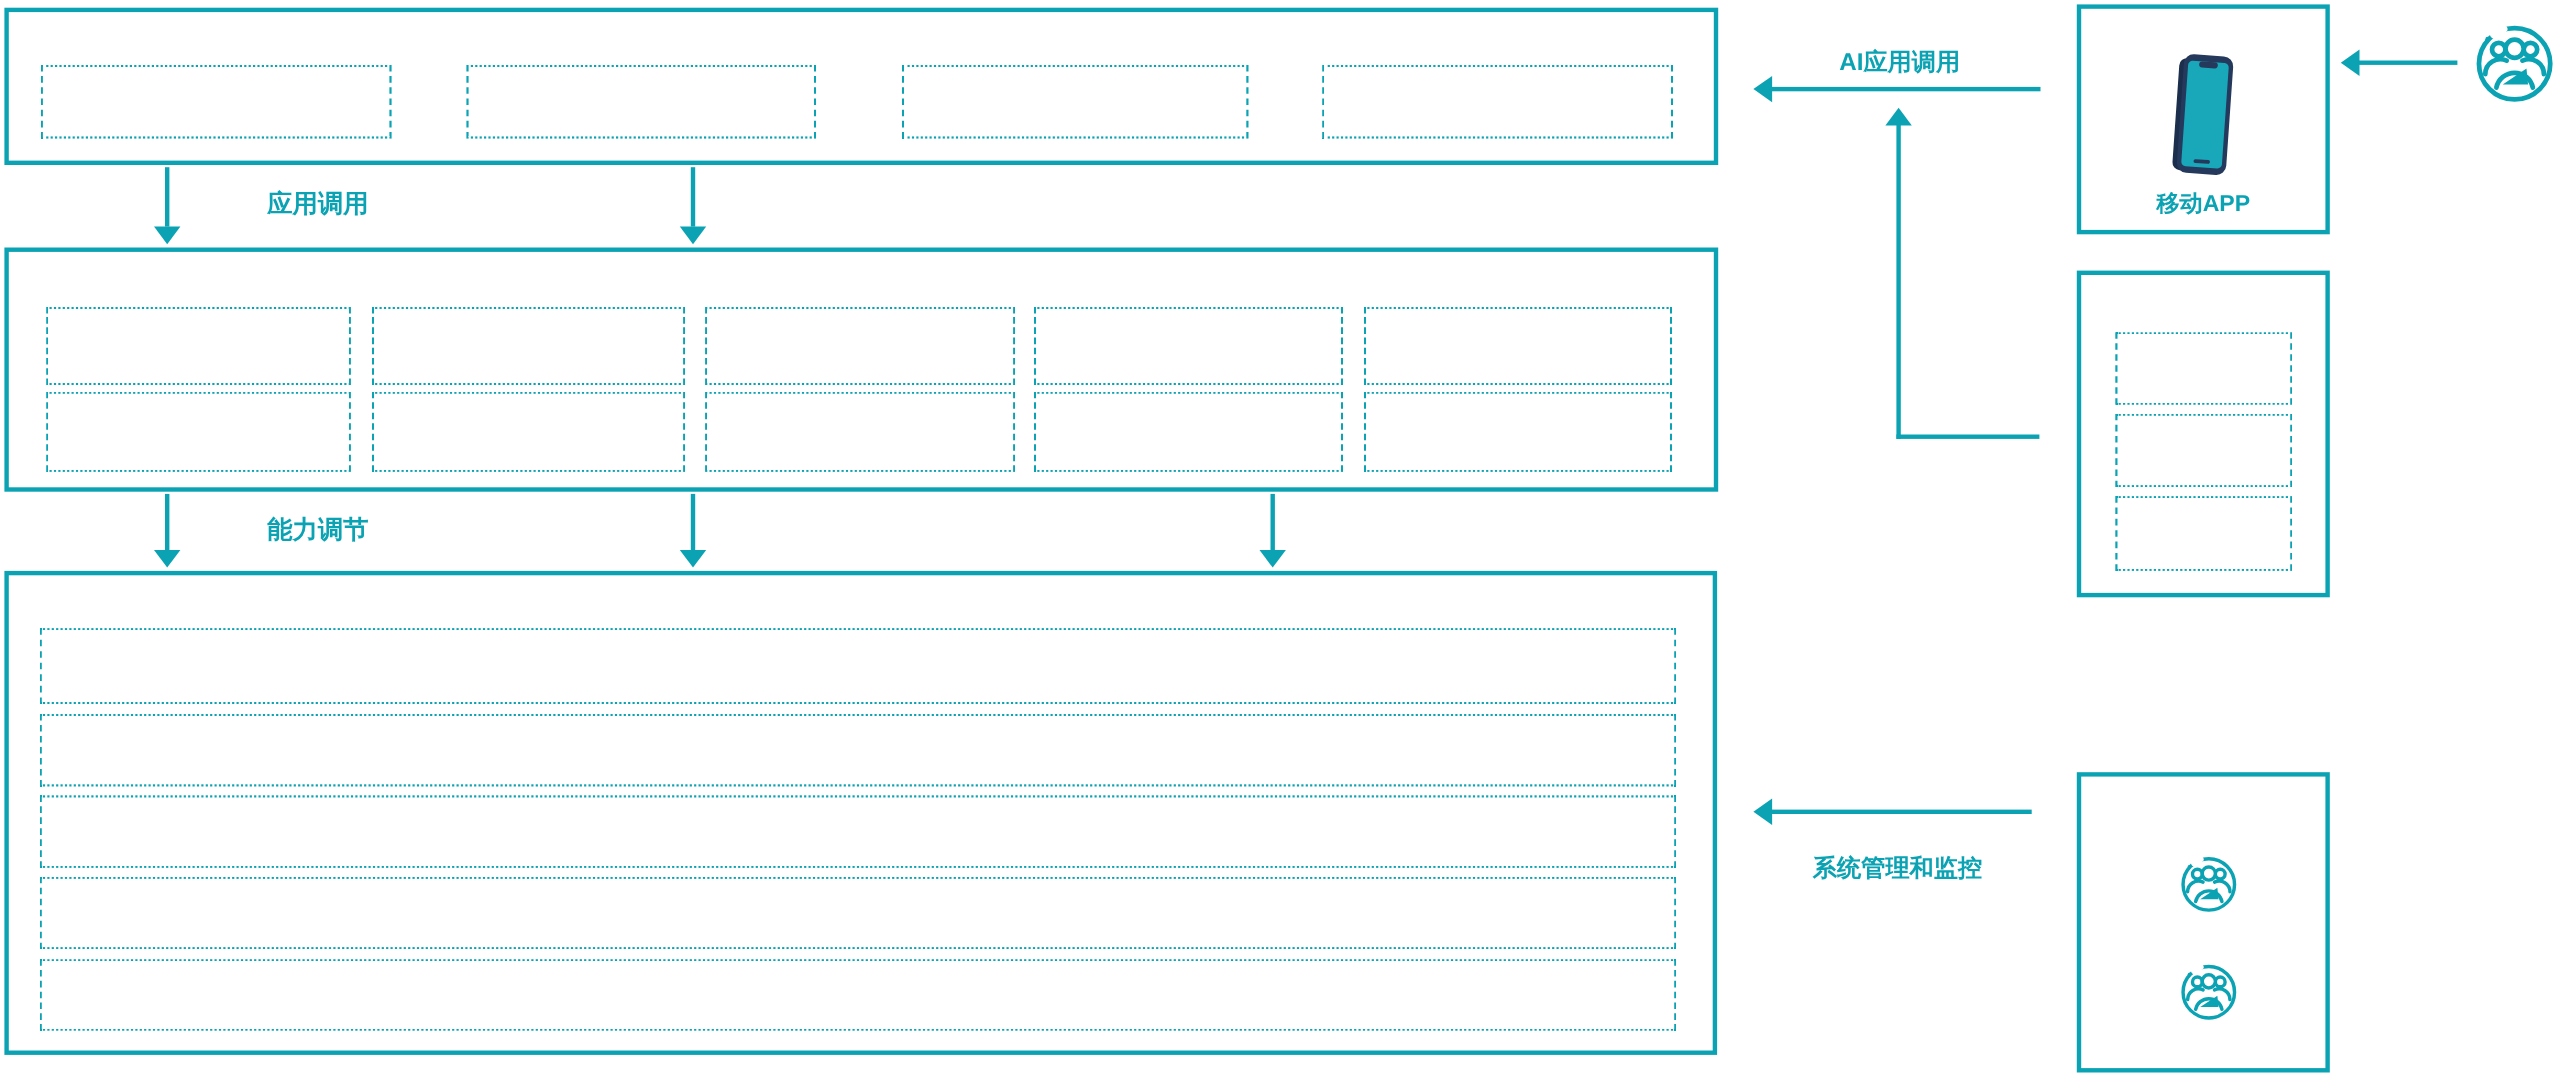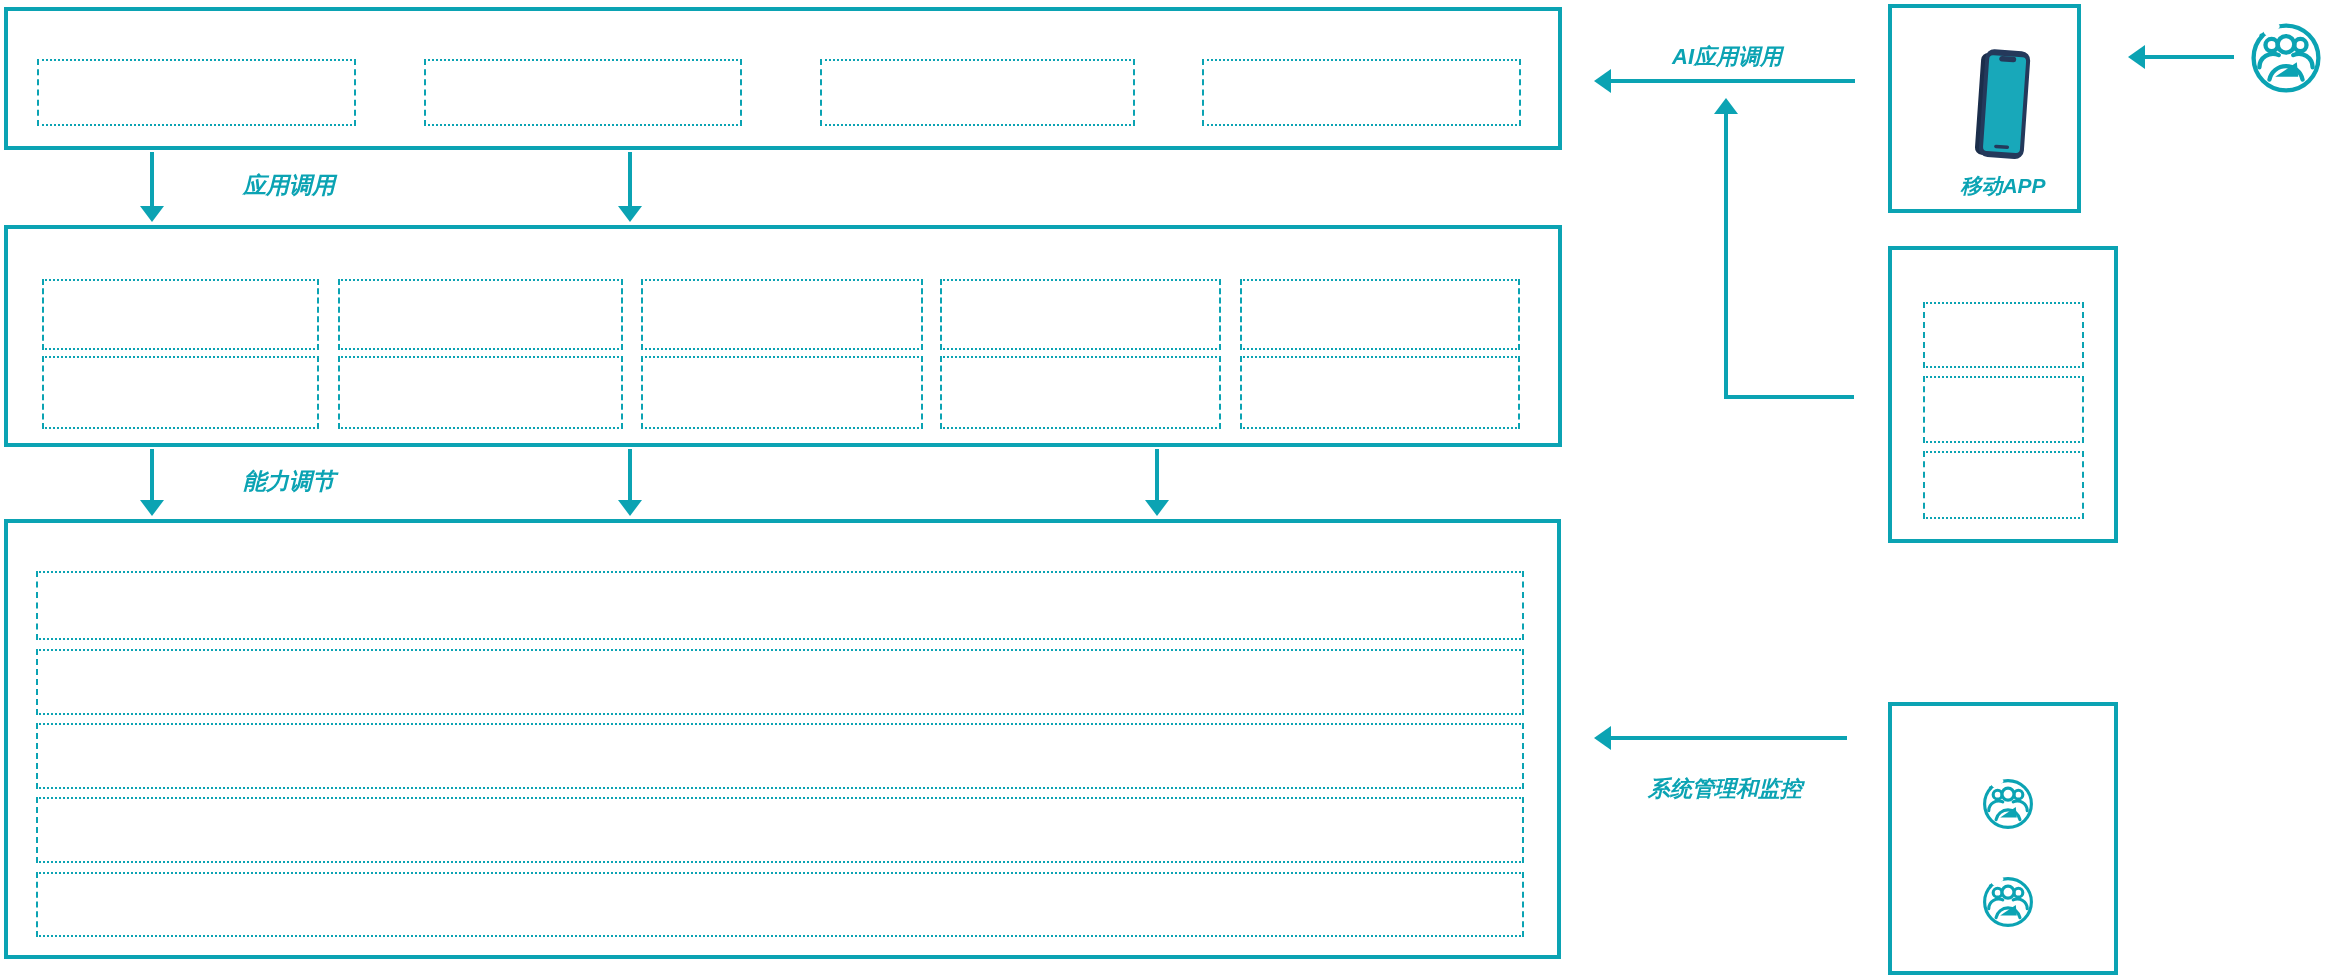--- a/index.html
+++ b/index.html
@@ -18,21 +18,21 @@
   }
   .solid{position:absolute;border:4px solid var(--accent);box-sizing:border-box;background:transparent;}
   .ph{position:absolute;border:2px solid var(--accent);border-style:dotted dashed;box-sizing:border-box;background:transparent;}
   .vline,.hline{position:absolute;background:var(--accent);}
   .vline{width:4px;}
   .hline{height:4px;}
   .tri{position:absolute;width:0;height:0;}
   .tri-down{border-left:12px solid transparent;border-right:12px solid transparent;border-top:16px solid var(--accent);}
   .tri-up{border-left:12px solid transparent;border-right:12px solid transparent;border-bottom:16px solid var(--accent);}
   .tri-left{border-top:12px solid transparent;border-bottom:12px solid transparent;border-right:17px solid var(--accent);}
-  .lbl{position:absolute;font-weight:700;color:var(--accent);white-space:nowrap;font-size:23px;line-height:1.15;font-style:italic;}
+  .lbl{position:absolute;font-weight:700;color:var(--accent);white-space:nowrap;font-size:23px;line-height:1.15;}
   .lbl.small{font-size:22px;}
   .lbl.center{text-align:center;}
   .icon{position:absolute;color:var(--accent);}
   svg{display:block;}
 </style>
 </head>
 <body>
 
 <div class="canvas">
 
@@ -97,21 +97,21 @@
   <div class="lbl small" style="left:1672px;top:44px">AI应用调用</div>
 
   <div class="tri tri-up" style="left:1714px;top:98px"></div>
   <div class="vline" style="left:1724px;top:113px;height:286px"></div>
   <div class="hline" style="left:1724px;top:395px;width:130px"></div>
 
   <div class="tri tri-left" style="left:1594px;top:726px"></div>
   <div class="hline" style="left:1610px;top:736px;width:237px"></div>
   <div class="lbl small" style="left:1648px;top:776px">系统管理和监控</div>
 
-  <div class="solid" style="left:1888px;top:4px;width:193px;height:209px">
+  <div class="solid" style="left:1888px;top:4px;width:230px;height:209px">
     <svg class="icon" style="position:absolute;left:79px;top:40px" width="62" height="114" viewBox="0 0 62 114">
       <g transform="rotate(4 31 57)">
         <rect x="7" y="6" width="16" height="102" rx="7" fill="var(--phone-side)"></rect>
         <rect x="11" y="2" width="45" height="108" rx="9" fill="var(--phone-frame)"></rect>
         <rect x="15" y="8" width="37" height="96" rx="4" fill="var(--phone-screen)"></rect>
         <rect x="25" y="8" width="17" height="5.5" rx="2.75" fill="var(--phone-frame)"></rect>
         <rect x="26" y="97" width="15" height="3.5" rx="1.75" fill="var(--phone-frame)"></rect>
       </g>
     </svg>
     <div class="lbl center" style="left:0;top:166px;width:222px;font-size:21px">移动APP</div>

